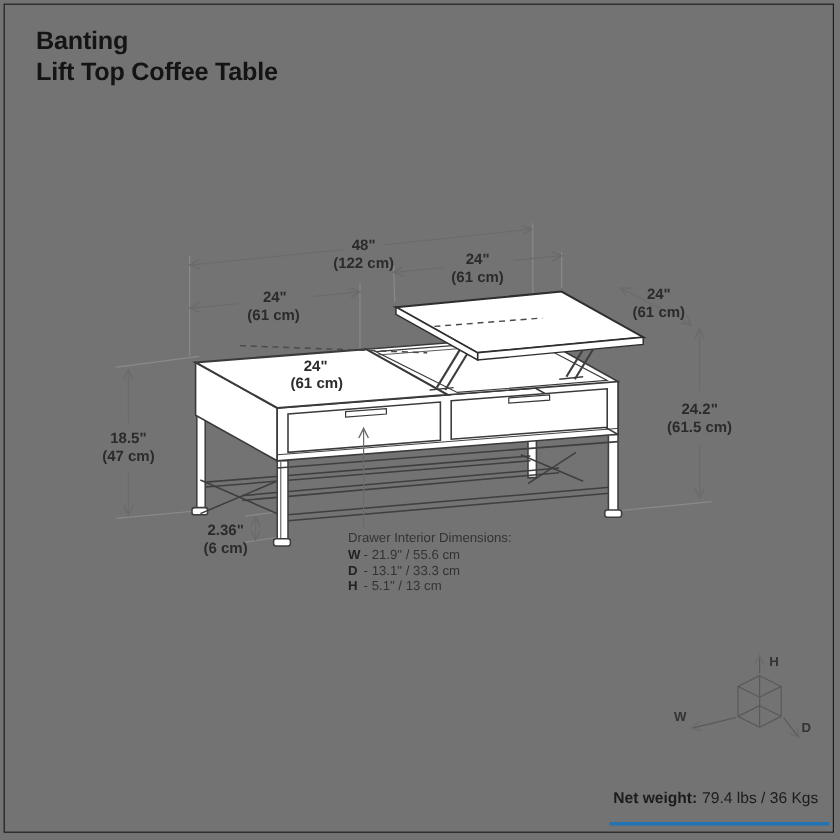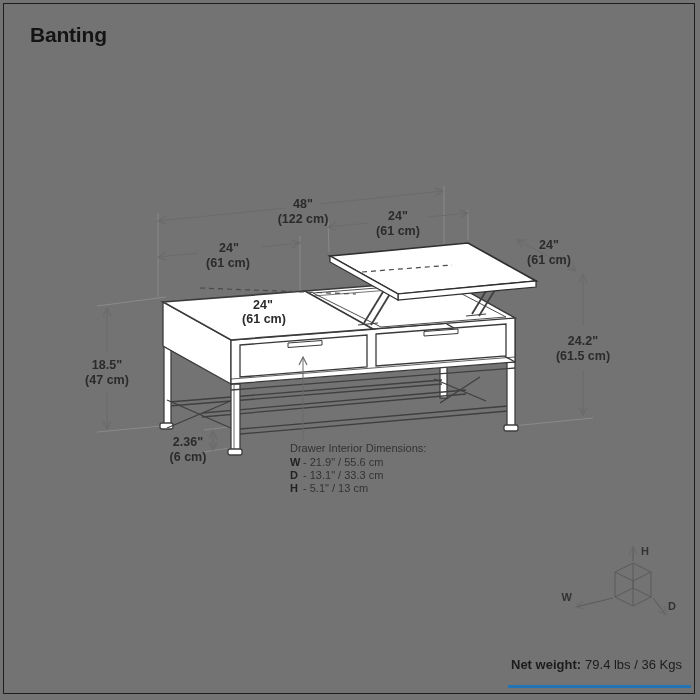--- a/index.html
+++ b/index.html
@@ -20,20 +20,21 @@
 </style>
 </head>
 <body>
 
 <div id="page">
 
   <div id="frame"></div>
 
   <div id="title">
     <div>Banting</div>
+    <div>Lift Top Coffee Table</div>
   </div>
 
   <svg id="diagram" width="700" height="700" viewBox="0 0 700 700">
     <defs>
       <marker id="arr" viewBox="0 0 12 12" refX="10" refY="6" markerWidth="12" markerHeight="12" orient="auto-start-reverse" markerUnits="userSpaceOnUse">
         <path d="M2,2 L10,6 L2,10" fill="none" stroke="#6b6b6b" stroke-width="1.2"></path>
       </marker>
     </defs>
 
     <g stroke="#8a8a8a" stroke-width="1" fill="none">

